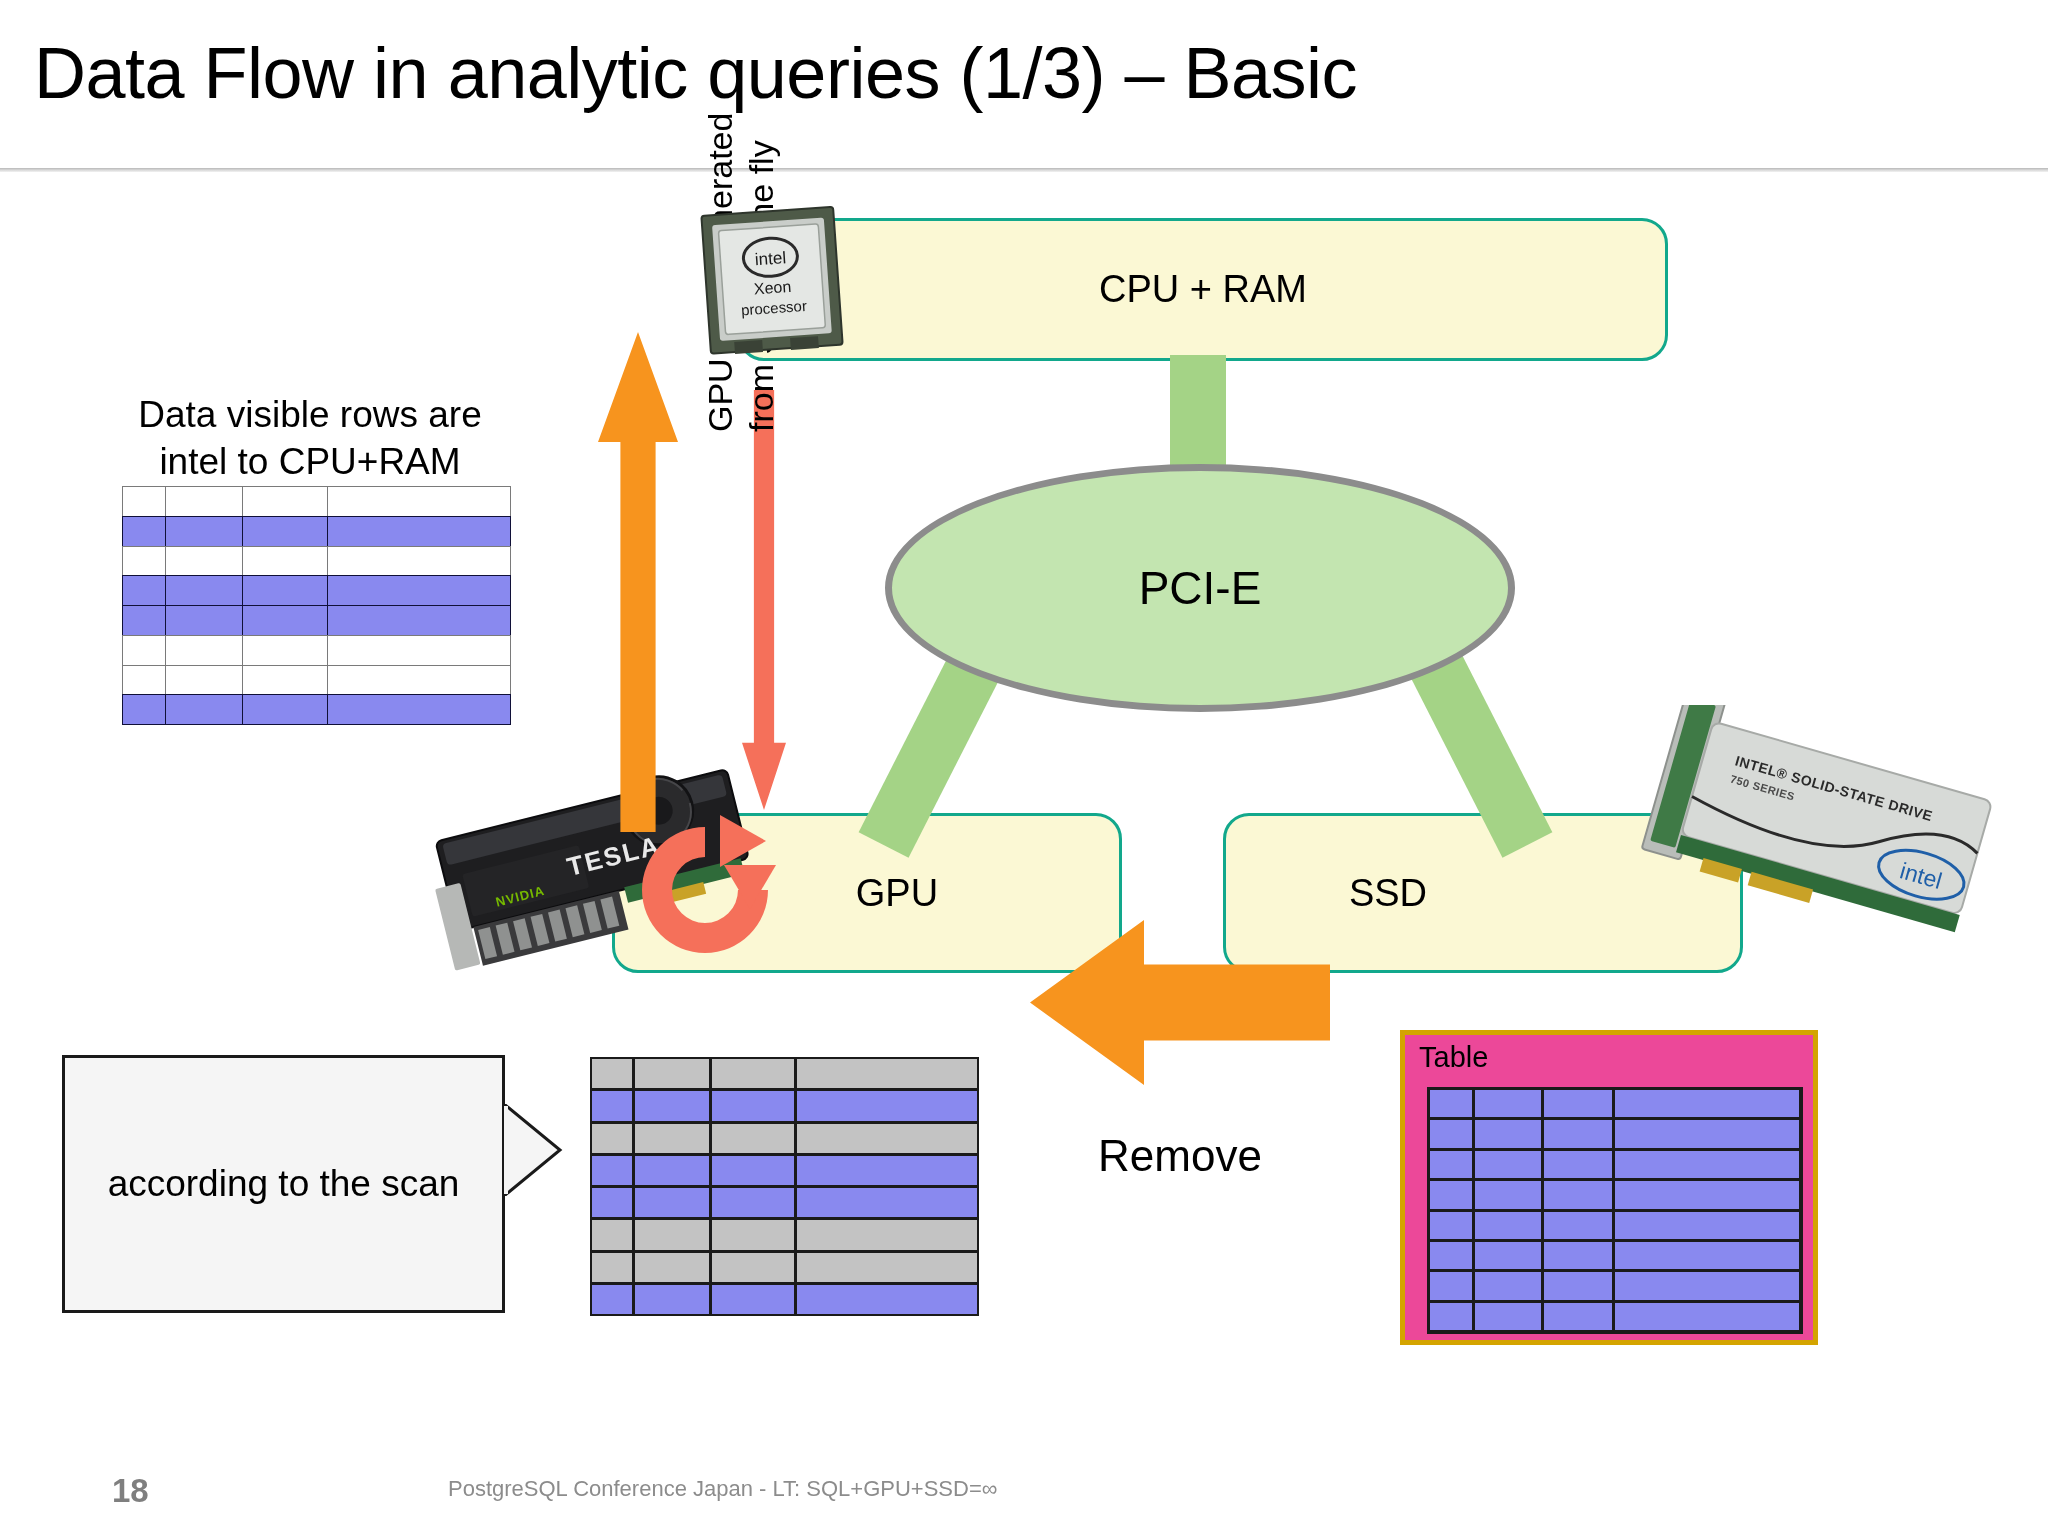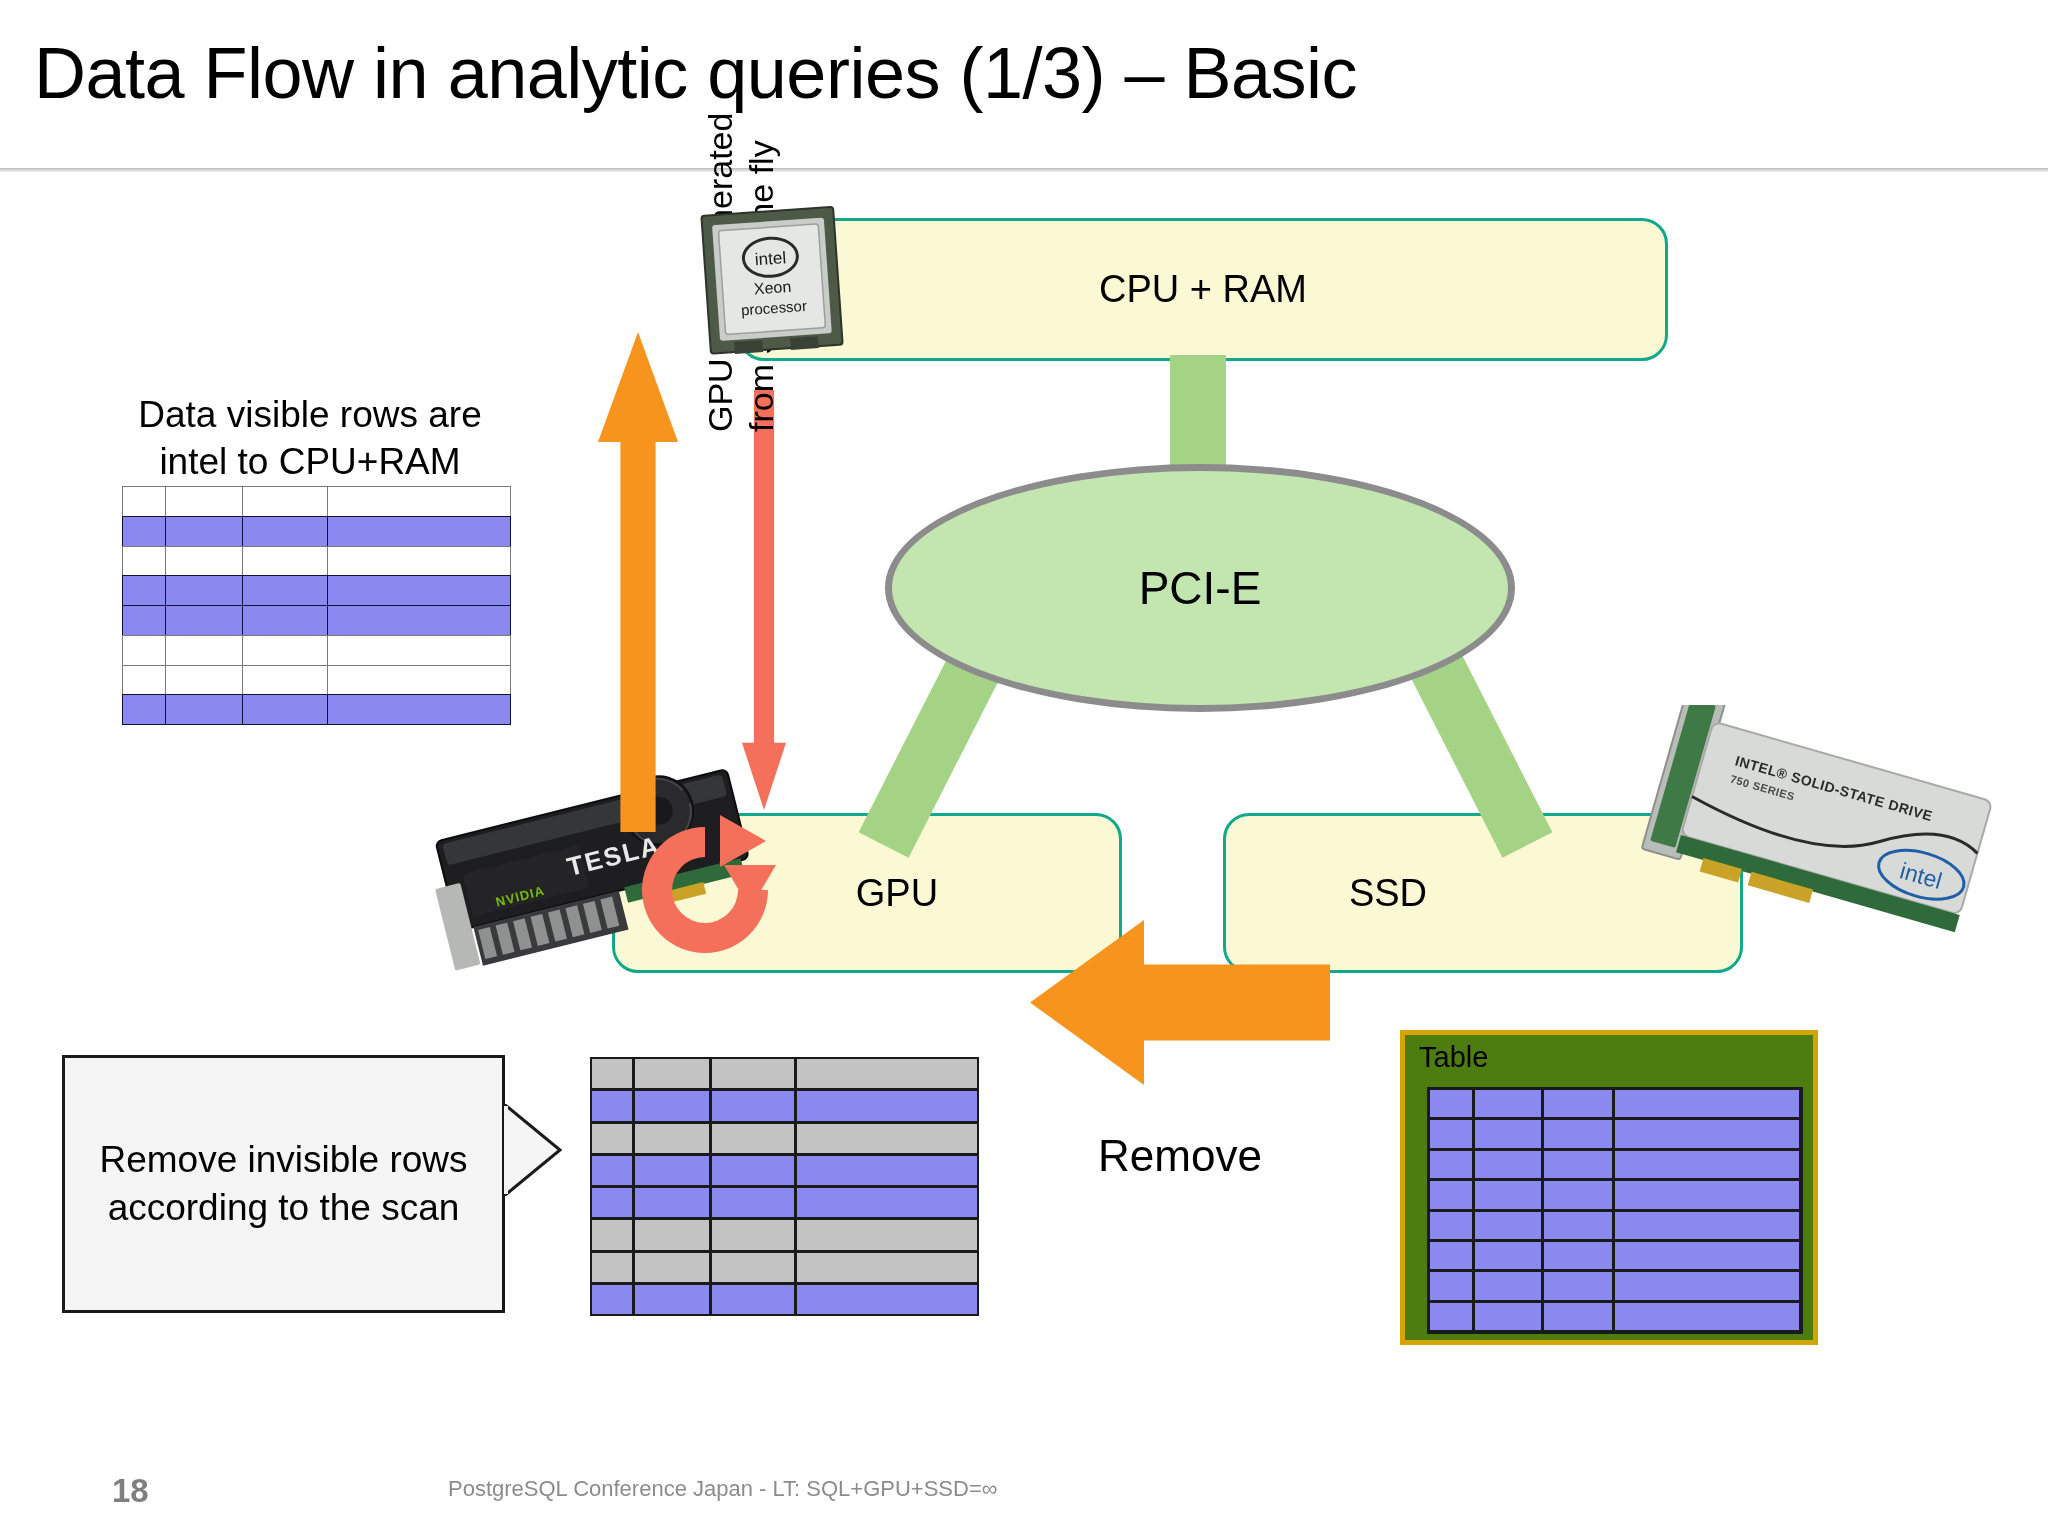--- a/index.html
+++ b/index.html
@@ -242,21 +242,21 @@
   #table-scan-result .grid-cell.c1 { width: 78px; }
   #table-scan-result .grid-cell.c2 { width: 86px; }
   #table-scan-result .grid-cell.c3 { flex: 1; }
   #table-scan-result .grid-cell { border-color: #1a1a1a; border-width: 2px; }
 
   
   #panel-table {
     position: absolute;
     left: 1400px; top: 1030px;
     width: 418px; height: 315px;
-    background: #4d7c0f;
+    background: #ec4899;
     border: 5px solid #d4a400;
     box-sizing: border-box;
     padding: 0;
   }
   #panel-table-label {
     position: absolute;
     left: 14px; top: 6px;
     font-size: 29px;
     color: #000;
   }
@@ -405,21 +405,20 @@
   <span class="vline">GPU code generated</span>
   <span class="vline">from SQL on the fly</span>
 </div>
 
 <div id="label-ssd2gpu">
   <div>Remove</div>
 </div>
 
 <div id="callout-remove-rows">
   <div>
-    <div>Remove invisible rows</div>
     <div>according to the scan</div>
   </div>
 </div>
 <div id="callout-tail">
   <svg width="60" height="92" viewBox="0 0 60 92">
     <polygon points="0,0 56,46 0,92" fill="#f5f5f5" stroke="#1a1a1a" stroke-width="3"></polygon>
     <rect x="-4" y="2" width="8" height="88" fill="#f5f5f5"></rect>
   </svg>
 </div>
 

